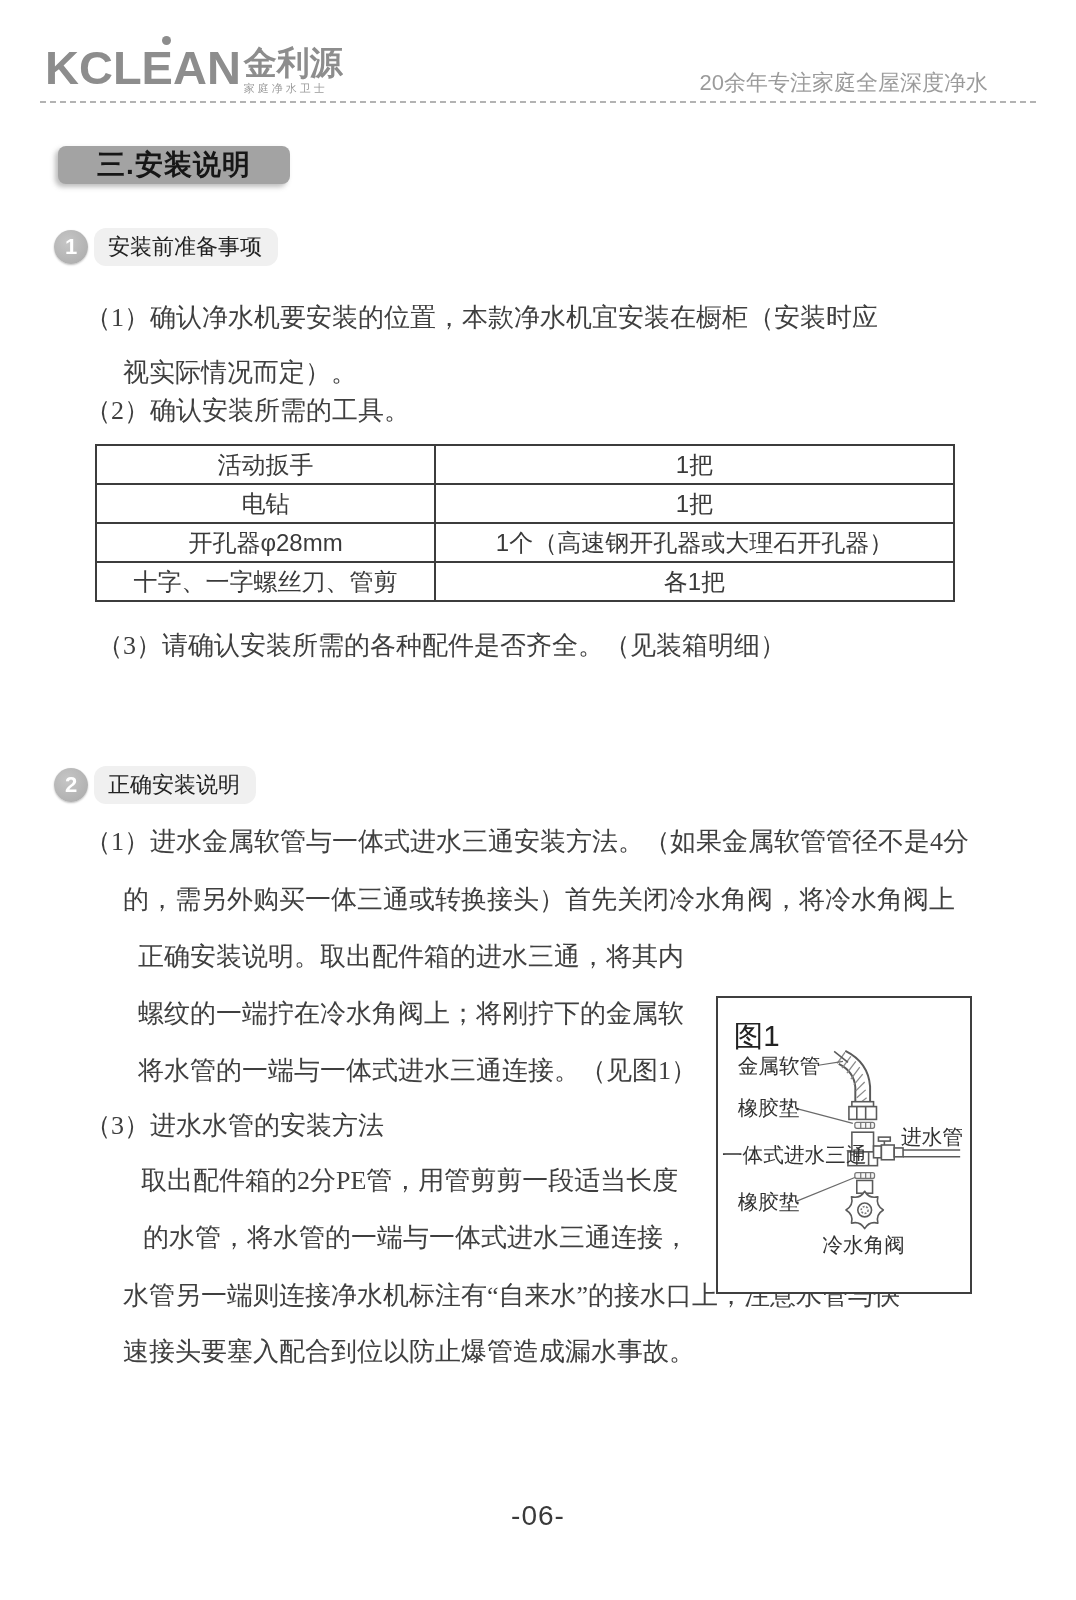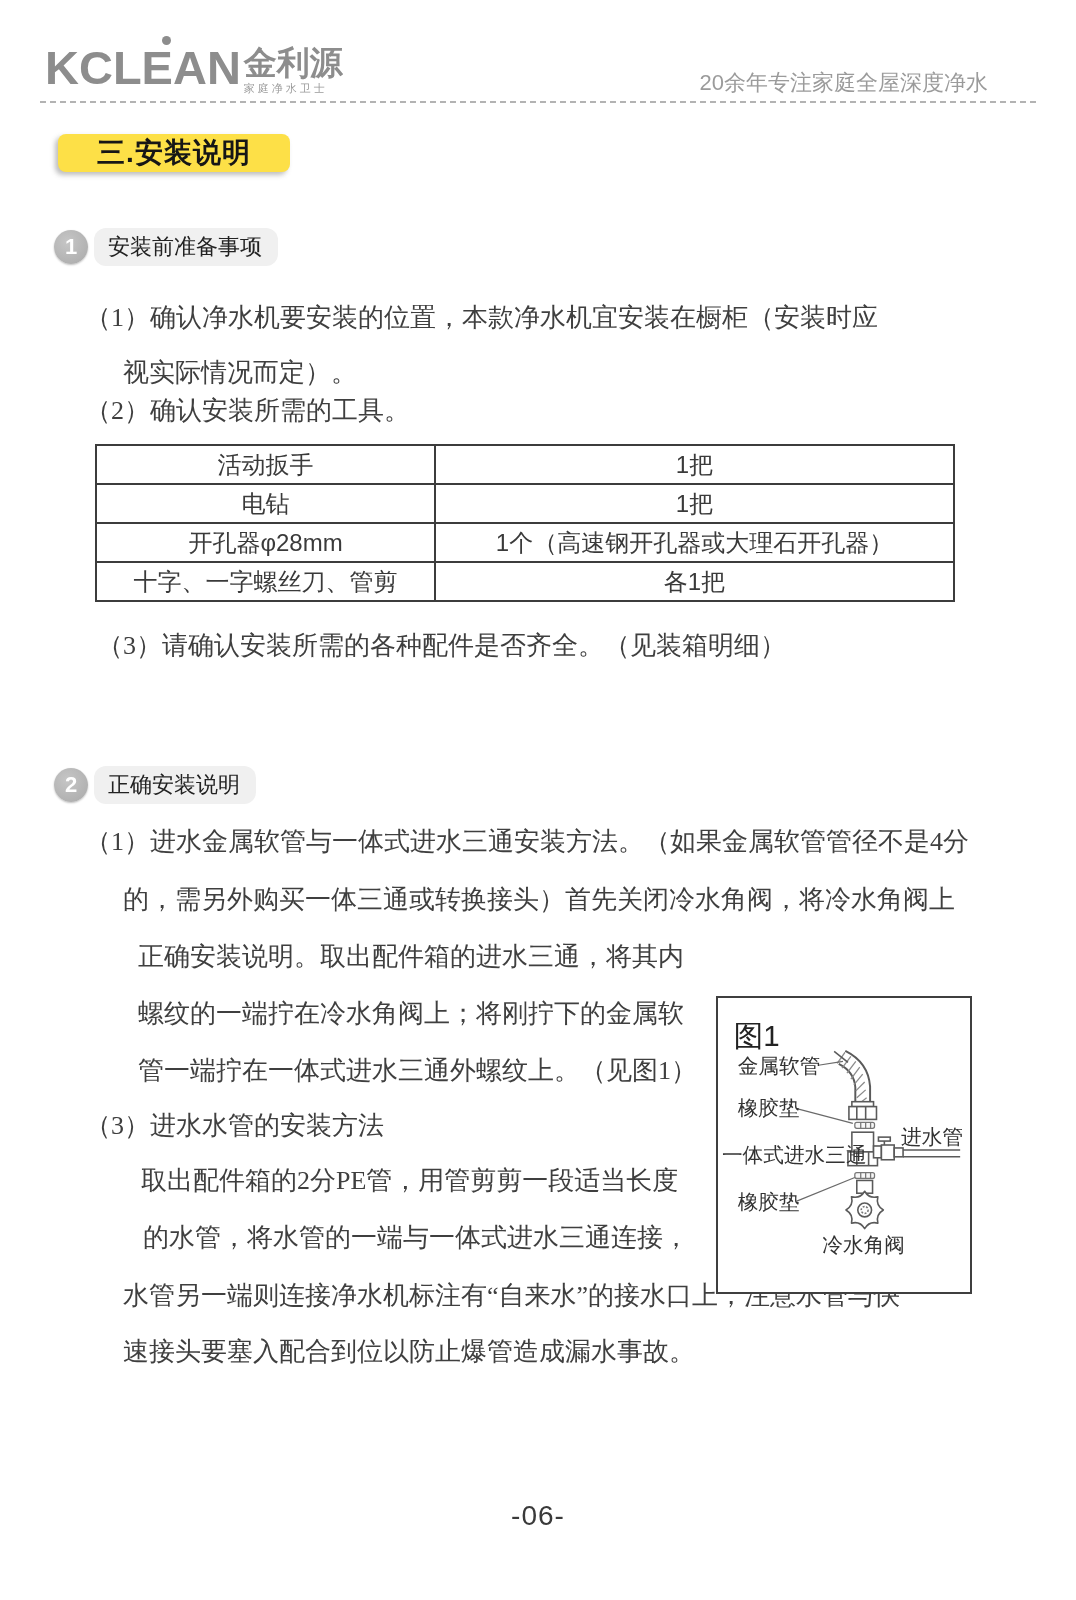--- a/index.html
+++ b/index.html
@@ -13,22 +13,22 @@
   .header-logo{position:absolute;left:45px;top:44px;display:flex;align-items:flex-start;}
   .logo-main{position:relative;font-size:47px;font-weight:bold;color:#8d8d8d;letter-spacing:0px;line-height:1;}
   .logo-dot{position:absolute;left:117px;top:-8px;width:9px;height:9px;border-radius:50%;background:#8d8d8d;}
   .logo-cn-wrap{display:flex;flex-direction:column;margin-left:3px;margin-top:2px;}
   .logo-cn{font-size:33px;font-weight:bold;color:#8d8d8d;line-height:1.0;}
   .logo-sub{font-size:11px;color:#9a9a9a;letter-spacing:3px;margin-top:2px;}
   .tagline{position:absolute;right:88px;top:68px;font-size:22px;color:#9b9b9b;white-space:nowrap;}
   .header-rule{position:absolute;left:40px;right:40px;top:101px;border-top:2px dashed #b3b3b3;}
   
   .section-title{
-    position:absolute;left:58px;top:134px;width:232px;height:38px;
-    background:#fde047;border-radius:8px;
+    position:absolute;left:58px;top:146px;width:232px;height:38px;
+    background:#a3a3a3;border-radius:8px;
     box-shadow:-3px 3px 5px rgba(110,110,110,0.45);
     display:flex;align-items:center;justify-content:center;
     font-size:28px;font-weight:bold;color:#161616;letter-spacing:1px;
   }
   
   .badge{position:absolute;display:flex;align-items:center;}
   .badge-1{left:54px;top:228px;}
   .badge-2{left:54px;top:766px;}
   .badge-circle{
     width:34px;height:34px;border-radius:50%;
@@ -137,21 +137,21 @@
 
   <div class="badge badge-2">
     <div class="badge-circle">2</div>
     <div class="badge-label">正确安装说明</div>
   </div>
 
   <div class="line s2l1">（1）进水金属软管与一体式进水三通安装方法。（如果金属软管管径不是4分</div>
   <div class="line s2l2">的，需另外购买一体三通或转换接头）首先关闭冷水角阀，将冷水角阀上</div>
   <div class="line s2l3">正确安装说明。取出配件箱的进水三通，将其内</div>
   <div class="line s2l4">螺纹的一端拧在冷水角阀上；将刚拧下的金属软</div>
-  <div class="line s2l5">管一端拧在一体式进水三通外螺纹上。（见图1）</div>
+  <div class="line s2l5">将水管的一端与一体式进水三通连接。（见图1）</div>
   <div class="line s2l6">（3）进水水管的安装方法</div>
   <div class="line s2l7">取出配件箱的2分PE管，用管剪剪一段适当长度</div>
   <div class="line s2l8">的水管，将水管的一端与一体式进水三通连接，</div>
   <div class="line s2l9">水管另一端则连接净水机标注有“自来水”的接水口上，注意水管与快</div>
   <div class="line s2l10">速接头要塞入配合到位以防止爆管造成漏水事故。</div>
 
   <div class="figure-box">
     <svg viewBox="0 0 256 298">
 
       <text class="fig-title" x="16" y="48">图1</text>

